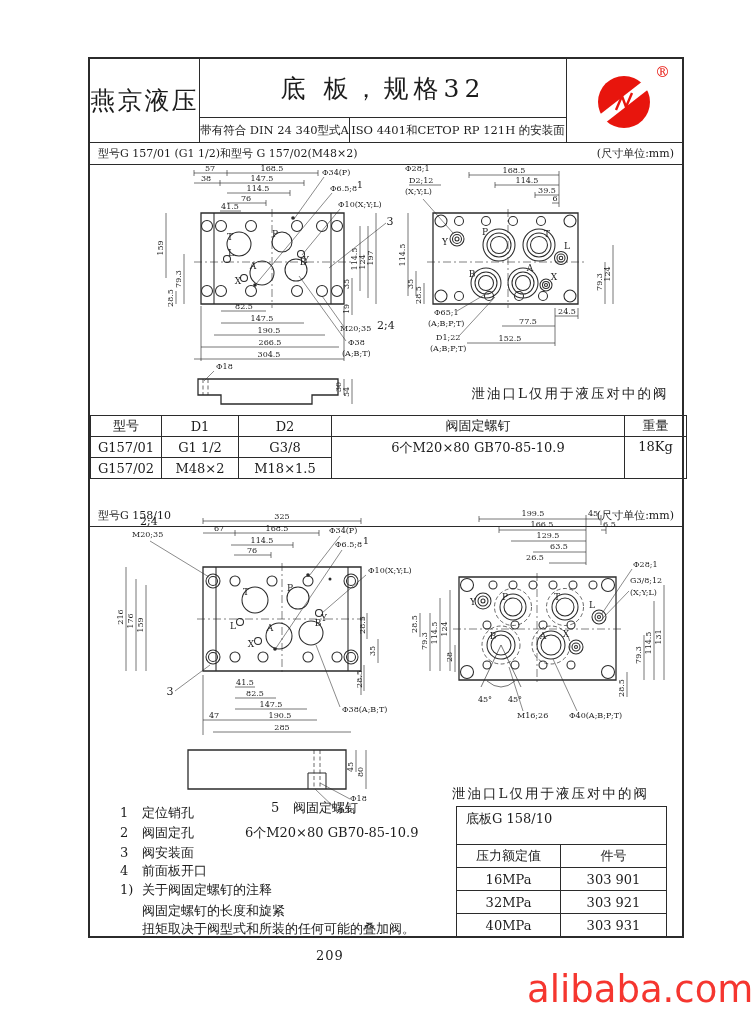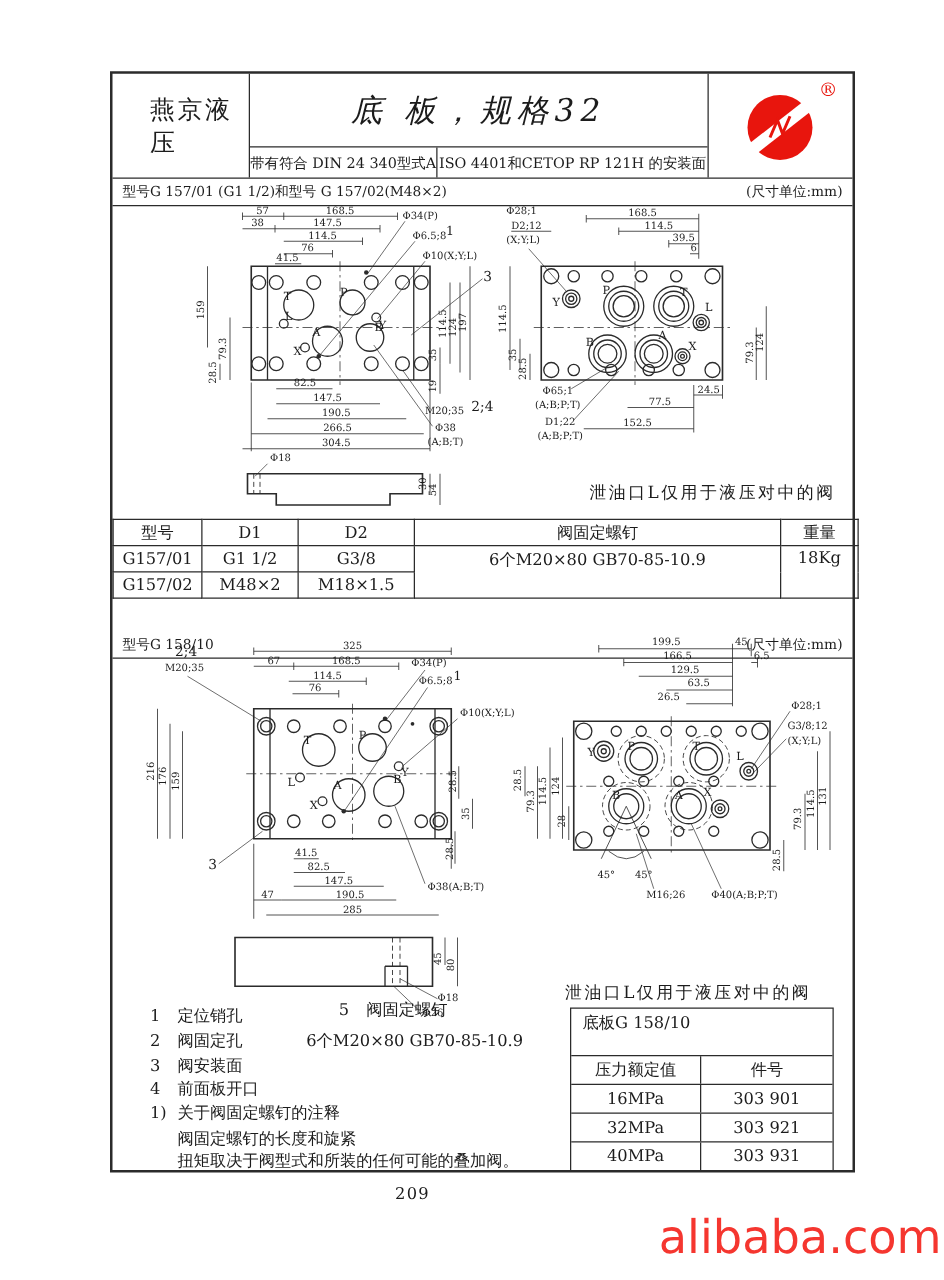--- a/index.html
+++ b/index.html
@@ -3,23 +3,23 @@
 <meta charset="utf-8">
 <style>
   html,body{margin:0;padding:0;background:#fff;}
   .page{position:relative;width:755px;height:1024px;background:#fff;overflow:hidden;
         font-family:"DejaVu Serif","Liberation Serif",serif;color:#1c1c1c;}
   .frame{position:absolute;left:88px;top:57px;width:596px;height:881px;border:2px solid #2b2b2b;box-sizing:border-box;}
   
   .header{position:absolute;left:0;top:0;width:100%;height:84px;border-bottom:1.5px solid #2b2b2b;
           display:grid;grid-template-columns:110px 367px 1fr;box-sizing:border-box;}
   .company{border-right:1.5px solid #2b2b2b;display:flex;align-items:center;justify-content:center;
-           font-size:20px;letter-spacing:2px;padding-left:30px;}
+           font-size:25px;letter-spacing:2px;}
   .title-block{border-right:1.5px solid #2b2b2b;display:flex;flex-direction:column;}
-  .main-title{flex:1;display:flex;align-items:center;justify-content:center;font-size:25px;letter-spacing:5px;font-style:italic;}
+  .main-title{flex:1;display:flex;align-items:center;justify-content:center;font-size:25px;letter-spacing:5px;}
   .subtitle-row{height:24px;border-top:1.5px solid #2b2b2b;display:grid;grid-template-columns:150px 1fr;font-size:11.5px;}
   .subtitle-row div{display:flex;align-items:center;justify-content:center;}
   .subtitle-left{border-right:1.5px solid #2b2b2b;}
   .logo-cell{position:relative;display:flex;align-items:center;justify-content:center;}
   .reg-mark{position:absolute;top:4px;right:12px;font-size:15px;color:#e8150d;}
   
   .bar{position:absolute;left:0;width:100%;height:22px;border-bottom:1.5px solid #2b2b2b;box-sizing:content-box;
        display:flex;justify-content:space-between;align-items:center;font-size:11px;padding:0 8px;box-sizing:border-box;}
   
   table.spec{position:absolute;top:356px;left:0;width:596px;border-collapse:collapse;table-layout:fixed;font-size:13px;}

